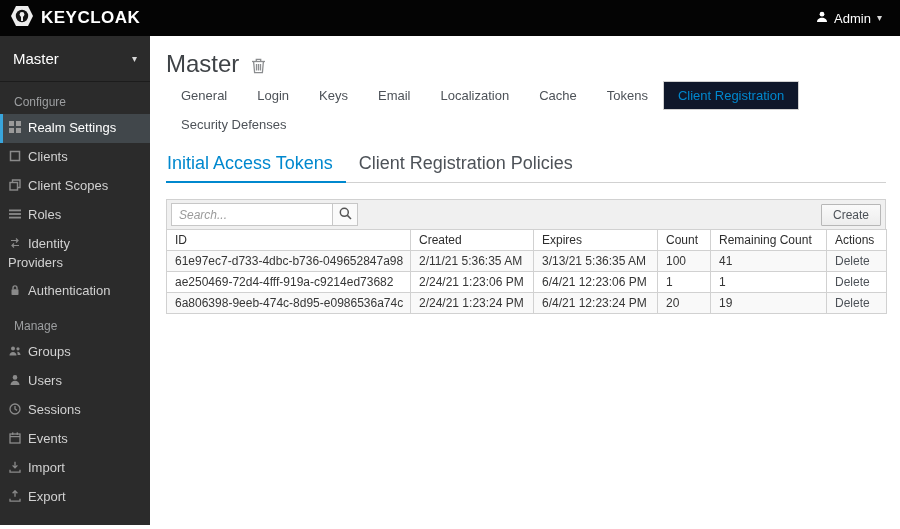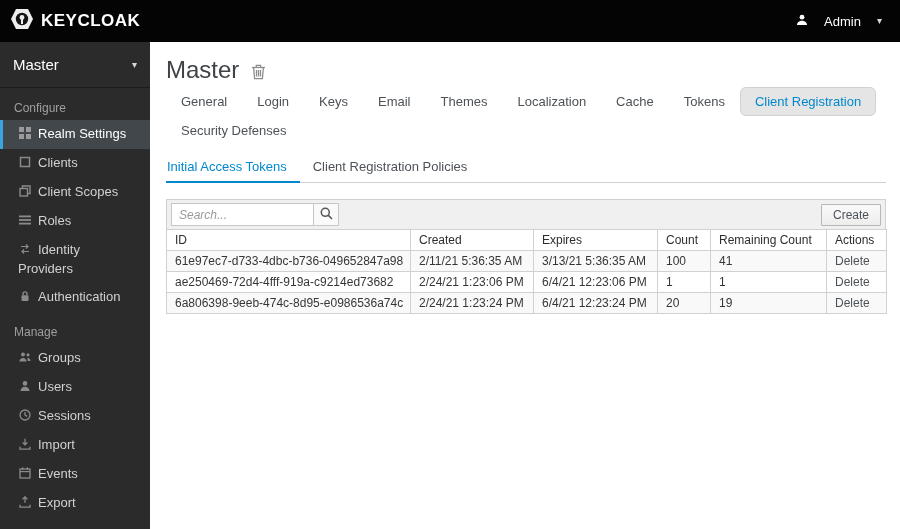--- a/index.html
+++ b/index.html
@@ -1,57 +1,57 @@
 <!DOCTYPE html>
 <html><head>
 <meta charset="utf-8">
 <style>
   * { margin:0; padding:0; box-sizing:border-box; }
   html,body { background:#e8e8e8; }
   body { font-family:"Liberation Sans", sans-serif; }
   .app { width:900px; height:529px; background:#fff; position:relative; overflow:hidden; }
 
   
-  .topbar { height:42px; background:#040404; display:flex; align-items:center; justify-content:space-between; padding:0 18px 0 10px; }
+  .topbar { height:36px; background:#040404; display:flex; align-items:center; justify-content:space-between; padding:0 18px 0 10px; }
   .brand { display:flex; align-items:center; gap:7px; cursor:pointer; }
   .brand-text { color:#fff; font-size:17px; font-weight:bold; letter-spacing:0.5px; }
-  .user-menu { display:flex; align-items:center; gap:16px; color:#fff; font-size:13px; cursor:pointer; }
+  .user-menu { display:flex; align-items:center; gap:6px; color:#fff; font-size:13px; cursor:pointer; }
   .caret { font-size:10px; color:#d8d8d8; line-height:1; }
 
   
   .layout { display:flex; height:489px; }
 
   
   .sidebar { width:150px; flex-shrink:0; background:#2b2b2b; color:#d1d1d1; font-size:13px; overflow:hidden; }
   .realm-select { height:46px; display:flex; align-items:center; justify-content:space-between; padding:0 13px; color:#fff; font-size:15px; border-bottom:1px solid #1c1c1c; cursor:pointer; }
   .nav-section-label { color:#9d9fa1; font-size:12px; padding:13px 14px 5px 14px; }
-  .nav-item { display:block; padding:5px 8px 5px 15px; line-height:18px; cursor:pointer; border-left:3px solid transparent; color:#d1d1d1; }
+  .nav-item { display:block; padding:5px 8px 5px 5px; line-height:18px; cursor:pointer; border-left:3px solid transparent; color:#d1d1d1; }
   .nav-item .icon { display:inline-block; width:14px; margin-right:6px; text-align:center; vertical-align:-1px; }
   .nav-item.active { background:#41474b; border-left-color:#39a5dc; color:#fff; }
   .nav-item.wrap { padding-right:38px; }
 
   
   .main { flex:1; background:#fff; padding:12px 14px 0 16px; overflow:hidden; }
   .page-title-row { display:flex; align-items:center; gap:12px; margin-top:2px; }
   .page-title { font-weight:300; font-size:24px; color:#3f4347; }
   .trash-btn { cursor:pointer; display:inline-flex; margin-top:4px; }
 
   .tabs { display:flex; flex-wrap:wrap; margin-top:3px; font-size:13px; }
   .tab { padding:6px 14px; color:#4d5258; cursor:pointer; border:1px solid transparent; white-space:nowrap; }
-  .tab.active { color:#0088ce; border-color:#d1d1d1; background:#e5e5e5;border-radius:6px; }
-
-  .subtabs { display:flex; font-size:13px; border-bottom:1px solid #d1d1d1; margin-top:8px; }
+  .tab.active { color:#0088ce; border-color:#d1d1d1; background:#0f172a; }
+
+  .subtabs { display:flex; font-size:18px; border-bottom:1px solid #d1d1d1; margin-top:8px; }
   .subtab { padding:6px 13px 7px 13px; color:#4d5258; cursor:pointer; border-bottom:2px solid transparent; margin-bottom:-1px; white-space:nowrap; }
   .subtab:first-child { padding-left:1px; }
   .subtab.active { color:#0088ce; border-bottom-color:#0088ce; }
 
   
   .table-toolbar { margin-top:16px; background:#f0f0f0; border:1px solid #d1d1d1; border-bottom:none; padding:3px 4px; display:flex; align-items:center; justify-content:space-between; }
   .search-group { display:flex; }
-  .search-input { width:143px; height:23px; border:1px solid #c7c7c7; padding:2px 7px; font-size:12px; font-family:"Liberation Sans",sans-serif; color:#333; outline:none; background:#fff; }
+  .search-input { width:162px; height:23px; border:1px solid #c7c7c7; padding:2px 7px; font-size:12px; font-family:"Liberation Sans",sans-serif; color:#333; outline:none; background:#fff; }
   .search-input::placeholder { color:#9a9a9a; font-style:italic; }
   .search-btn { height:23px; width:25px; border:1px solid #c7c7c7; border-left:none; background:#fafafa; cursor:pointer; display:inline-flex; align-items:center; justify-content:center; }
   .create-btn { font-size:12px; font-family:"Liberation Sans",sans-serif; padding:3px 11px; background:linear-gradient(to bottom,#fafafa 0%,#ededed 100%); border:1px solid #b7b7b7; border-radius:1px; color:#4d5258; cursor:pointer; }
 
   
   table.tokens { width:100%; border-collapse:collapse; table-layout:fixed; font-size:12px; color:#363636; }
   table.tokens th, table.tokens td { border:1px solid #d1d1d1; padding:3px 8px; text-align:left; height:21px; overflow:hidden; white-space:nowrap; }
   table.tokens th { font-weight:normal; background:#fff; color:#2d2d2d;margin-left:40px; }
   table.tokens tbody tr:nth-child(odd) { background:#f9f9f9; }
   table.tokens tbody tr:nth-child(even) { background:#fff; }
@@ -179,36 +179,36 @@
         <span class="icon">
           <svg width="12" height="12" viewBox="0 0 12 12" fill="none" stroke="#8a8a8a" stroke-width="1.3">
               <circle cx="6" cy="6" r="5"></circle>
               <path d="M6 3v3l2 1.4"></path>
             </svg>
         </span><span>Sessions</span>
       </div>
 
       <div class="nav-item">
         <span class="icon">
-          <svg width="12" height="12" viewBox="0 0 12 12" fill="none" stroke="#8a8a8a" stroke-width="1.3">
-              <path d="M6 0.8v6M3.6 4.4L6 6.8l2.4-2.4"></path>
-              <path d="M1 8.8v2.4h10V8.8"></path>
-            </svg>
-        </span><span>Import</span>
-      </div>
-
-      <div class="nav-item">
-        <span class="icon">
           <svg width="12" height="12" viewBox="0 0 12 12">
               <rect x="1" y="2" width="10" height="9" fill="none" stroke="#8a8a8a" stroke-width="1.3"></rect>
               <path d="M1 4.6h10" stroke="#8a8a8a" stroke-width="1.2"></path>
               <rect x="3" y="0.4" width="1.4" height="2.4" fill="#8a8a8a"></rect>
               <rect x="7.6" y="0.4" width="1.4" height="2.4" fill="#8a8a8a"></rect>
             </svg>
         </span><span>Events</span>
+      </div>
+
+      <div class="nav-item">
+        <span class="icon">
+          <svg width="12" height="12" viewBox="0 0 12 12" fill="none" stroke="#8a8a8a" stroke-width="1.3">
+              <path d="M6 0.8v6M3.6 4.4L6 6.8l2.4-2.4"></path>
+              <path d="M1 8.8v2.4h10V8.8"></path>
+            </svg>
+        </span><span>Import</span>
       </div>
 
       <div class="nav-item">
         <span class="icon">
           <svg width="12" height="12" viewBox="0 0 12 12" fill="none" stroke="#8a8a8a" stroke-width="1.3">
               <path d="M6 6.8v-6M3.6 3.2L6 0.8l2.4 2.4"></path>
               <path d="M1 8.8v2.4h10V8.8"></path>
             </svg>
         </span><span>Export</span>
       </div>
@@ -226,21 +226,20 @@
               <path d="M5.5 6v6.5M7.5 6v6.5M9.5 6v6.5"></path>
           </svg>
         </span>
       </div>
 
       <nav class="tabs">
         <span class="tab">General</span>
         <span class="tab">Login</span>
         <span class="tab">Keys</span>
         <span class="tab">Email</span>
-        <span class="tab">Themes</span>
         <span class="tab">Localization</span>
         <span class="tab">Cache</span>
         <span class="tab">Tokens</span>
         <span class="tab active">Client Registration</span>
         <span class="tab">Security Defenses</span>
       </nav>
 
       <nav class="subtabs">
         <span class="subtab active">Initial Access Tokens</span>
         <span class="subtab">Client Registration Policies</span>

